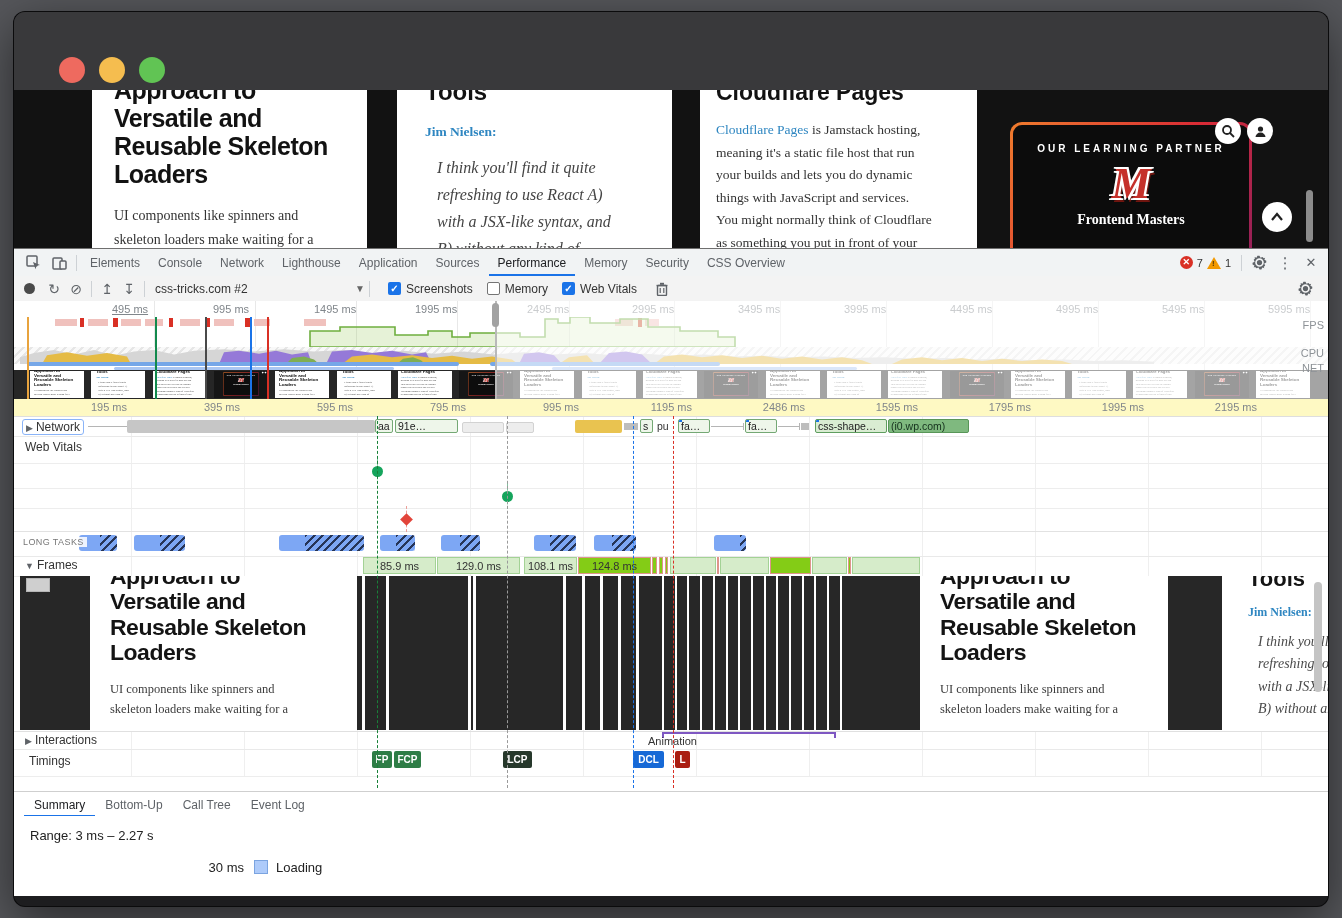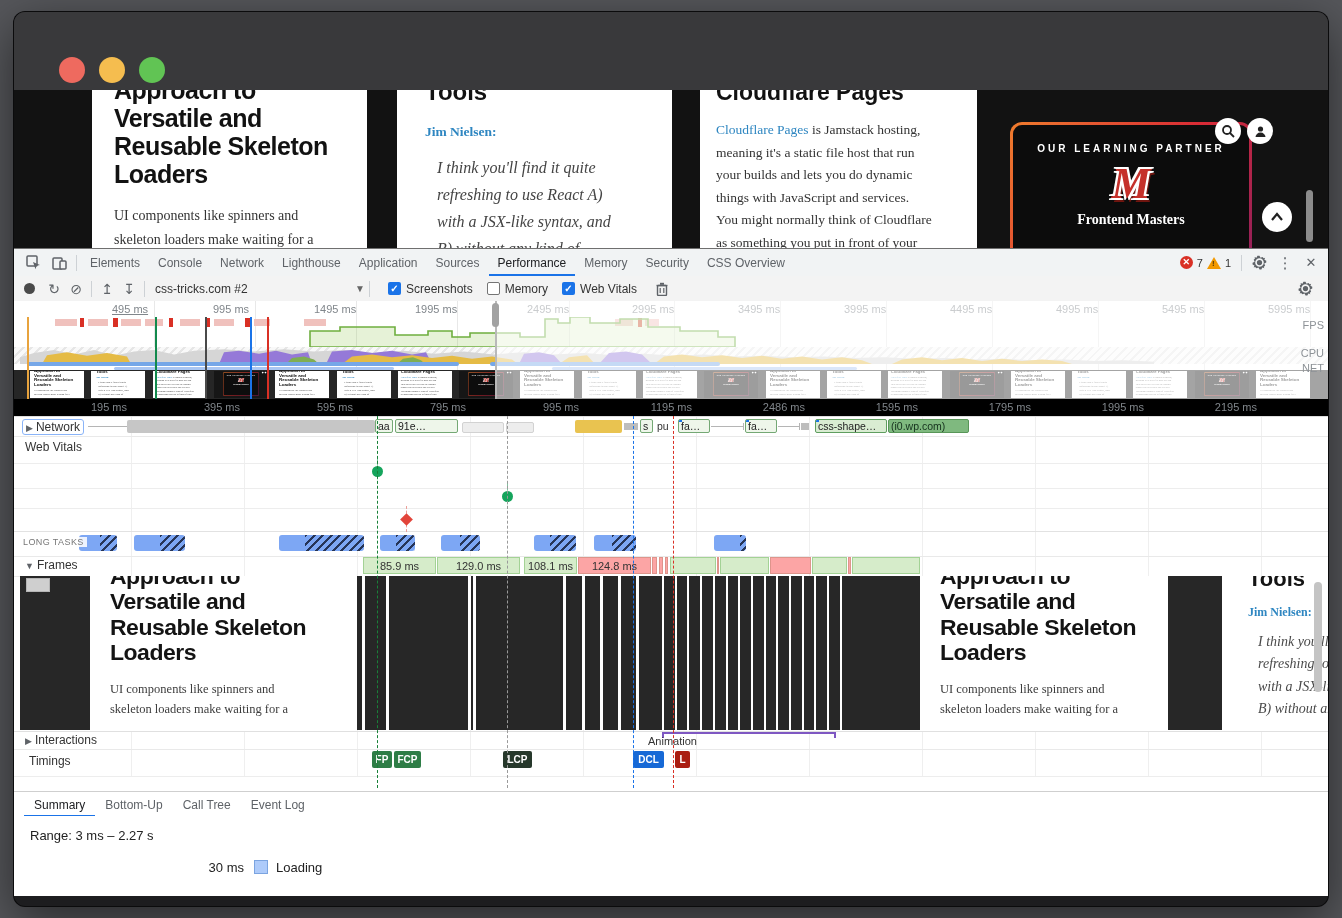--- a/index.html
+++ b/index.html
@@ -104,21 +104,21 @@
   .wv-stem{position:absolute;width:0;height:26px;border-left:1px dashed #7fc8a0;z-index:2;}
   .wv-stem.red{border-left-color:#eba09a;}
 
   .lt-bar{position:absolute;top:4px;height:16px;background:#7da7f4;border-radius:3px;overflow:hidden;z-index:2;}
   .lt-hatch{position:absolute;top:0;bottom:0;right:0;background:repeating-linear-gradient(135deg,rgba(16,24,48,.8) 0 2px,transparent 2px 6px);}
   .lt-lab{position:absolute;left:6px;top:6px;font-size:9px;color:#777;letter-spacing:.4px;background:rgba(255,255,255,.85);padding:0 3px;z-index:3;}
 
   .fr-chip{position:absolute;top:1px;height:17px;box-sizing:border-box;font-size:11px;color:#333;
            display:flex;align-items:center;justify-content:center;overflow:hidden;white-space:nowrap;z-index:2;}
   .fr-good{background:#d6ecca;border:1px solid #a3d295;}
-  .fr-bad{background:#fca5a5;border:1px solid #de948b;}
+  .fr-bad{background:#84cc16;border:1px solid #de948b;}
 
   .fs-dark{position:absolute;top:0;bottom:1px;background:#272727;z-index:1;}
   .fs-shotwrap{position:absolute;top:0;height:155px;overflow:hidden;background:#fff;z-index:2;}
   .fs-div{position:absolute;top:0;bottom:1px;background:#fff;z-index:3;}
   .fs-chip{position:absolute;left:12px;top:2px;width:22px;height:12px;background:#cfcfcf;border:1px solid #b5b5b5;z-index:4;}
   .fs-scroll{position:absolute;left:1300px;top:6px;width:8px;height:110px;border-radius:4px;background:#c4c4c4;z-index:6;}
 
   .ia-bar{position:absolute;height:2px;background:#7e57c2;z-index:3;}
   .ia-bar:before,.ia-bar:after{content:"";position:absolute;top:0;width:2px;height:6px;background:#7e57c2;}
   .ia-bar:before{left:0;} .ia-bar:after{right:0;}
@@ -694,21 +694,21 @@
           <div class="dgrid" style="left: 343px;"></div>
           <div class="dgrid" style="left: 456px;"></div>
           <div class="dgrid" style="left: 569px;"></div>
           <div class="dgrid" style="left: 682px;"></div>
           <div class="dgrid" style="left: 795px;"></div>
           <div class="dgrid" style="left: 908px;"></div>
           <div class="dgrid" style="left: 1021px;"></div>
           <div class="dgrid" style="left: 1134px;"></div>
           <div class="dgrid" style="left: 1247px;"></div>
         </div>
-      <div class="drow" style="top:0;height:17px;border-bottom:1px solid #dedede;background:#000000;z-index:2;" id="dtRulerRow">
+      <div class="drow" style="top:0;height:17px;border-bottom:1px solid #dedede;background:#fef9c3;z-index:2;" id="dtRulerRow">
           <div class="druler-lab" style="left: 117px;">195 ms</div>
           <div class="druler-lab" style="left: 230px;">395 ms</div>
           <div class="druler-lab" style="left: 343px;">595 ms</div>
           <div class="druler-lab" style="left: 456px;">795 ms</div>
           <div class="druler-lab" style="left: 569px;">995 ms</div>
           <div class="druler-lab" style="left: 682px;">1195 ms</div>
           <div class="druler-lab" style="left: 795px;">2486 ms</div>
           <div class="druler-lab" style="left: 908px;">1595 ms</div>
           <div class="druler-lab" style="left: 1021px;">1795 ms</div>
           <div class="druler-lab" style="left: 1134px;">1995 ms</div>

